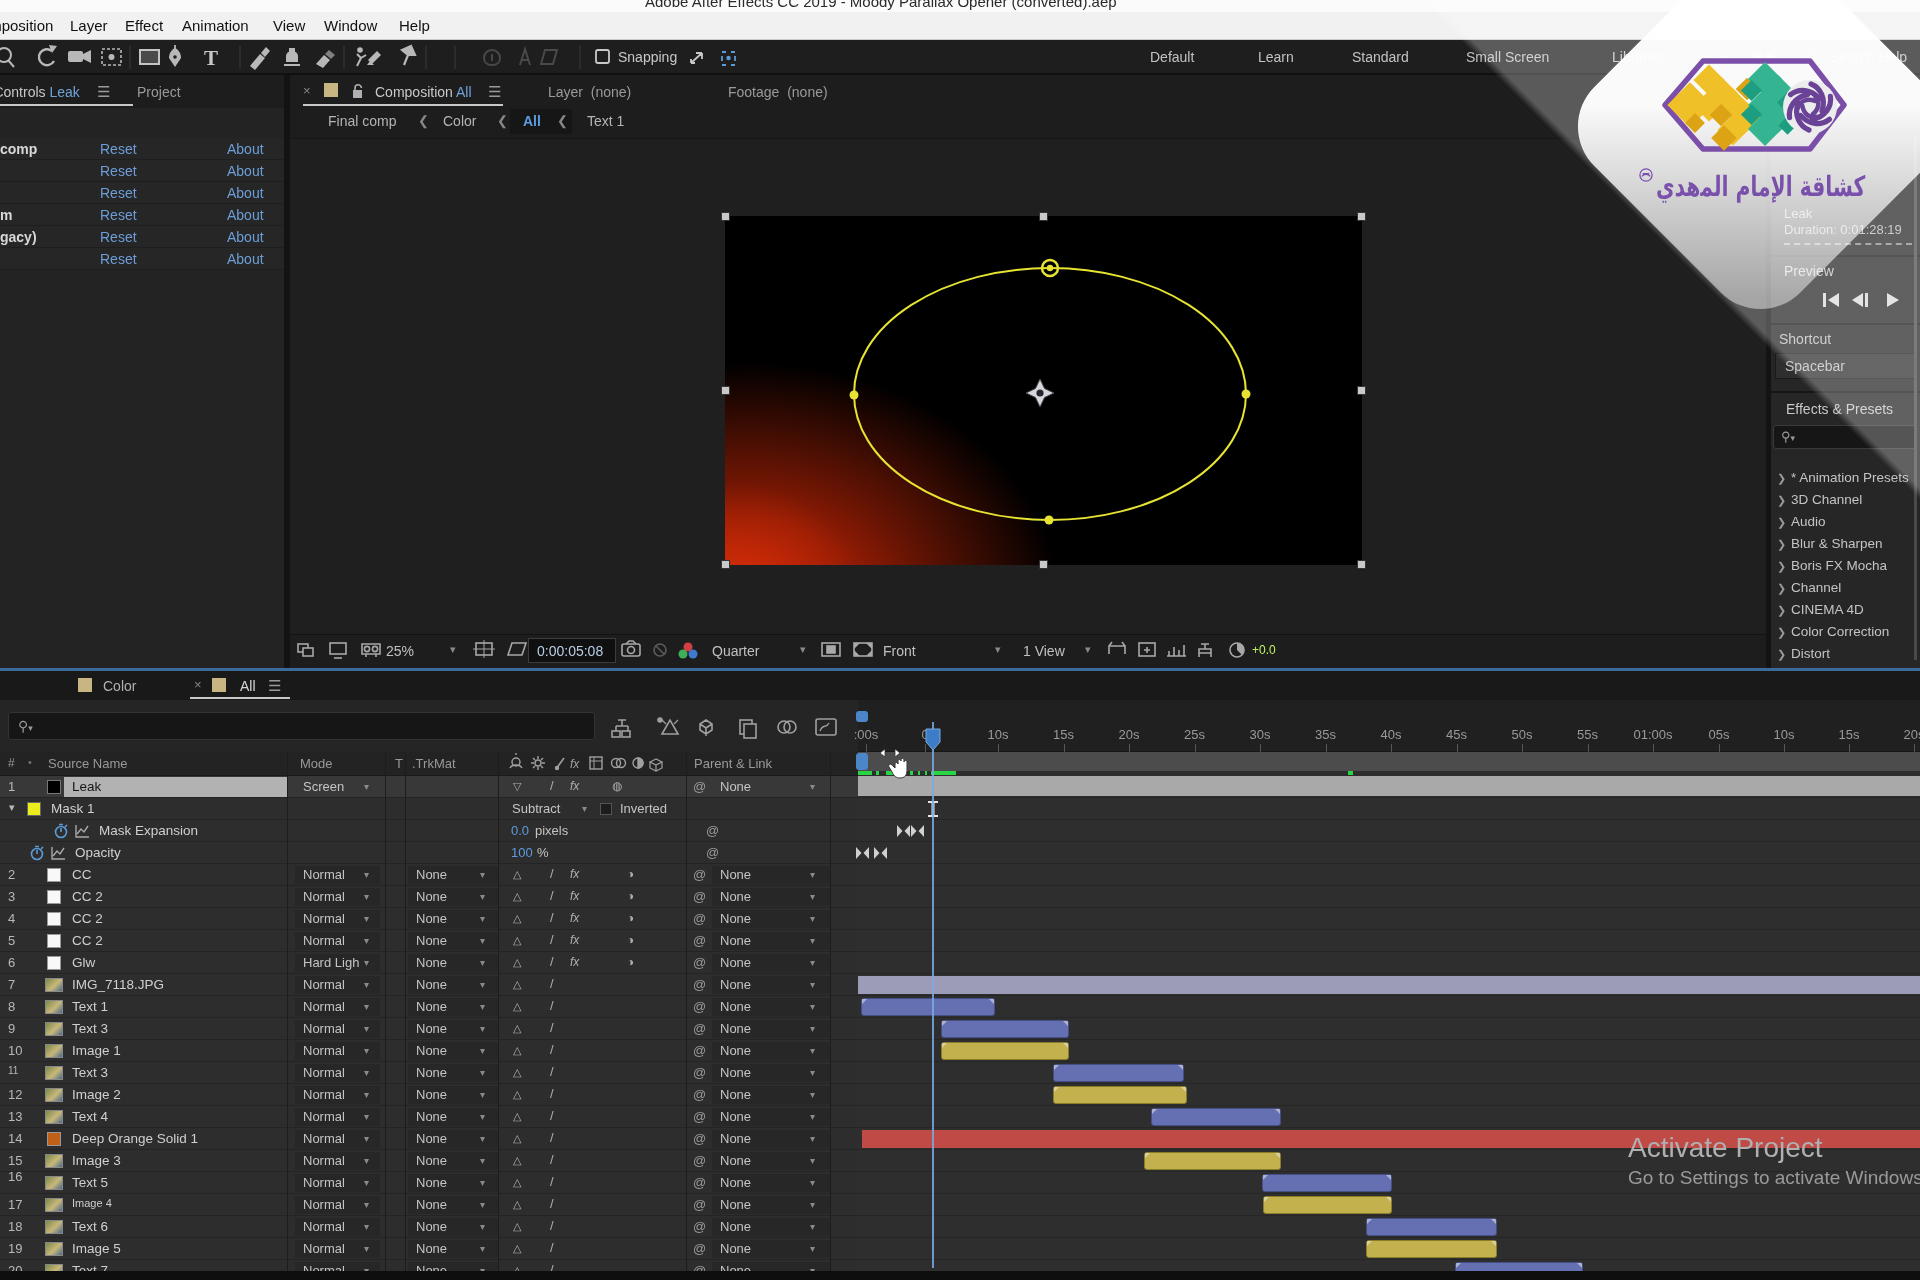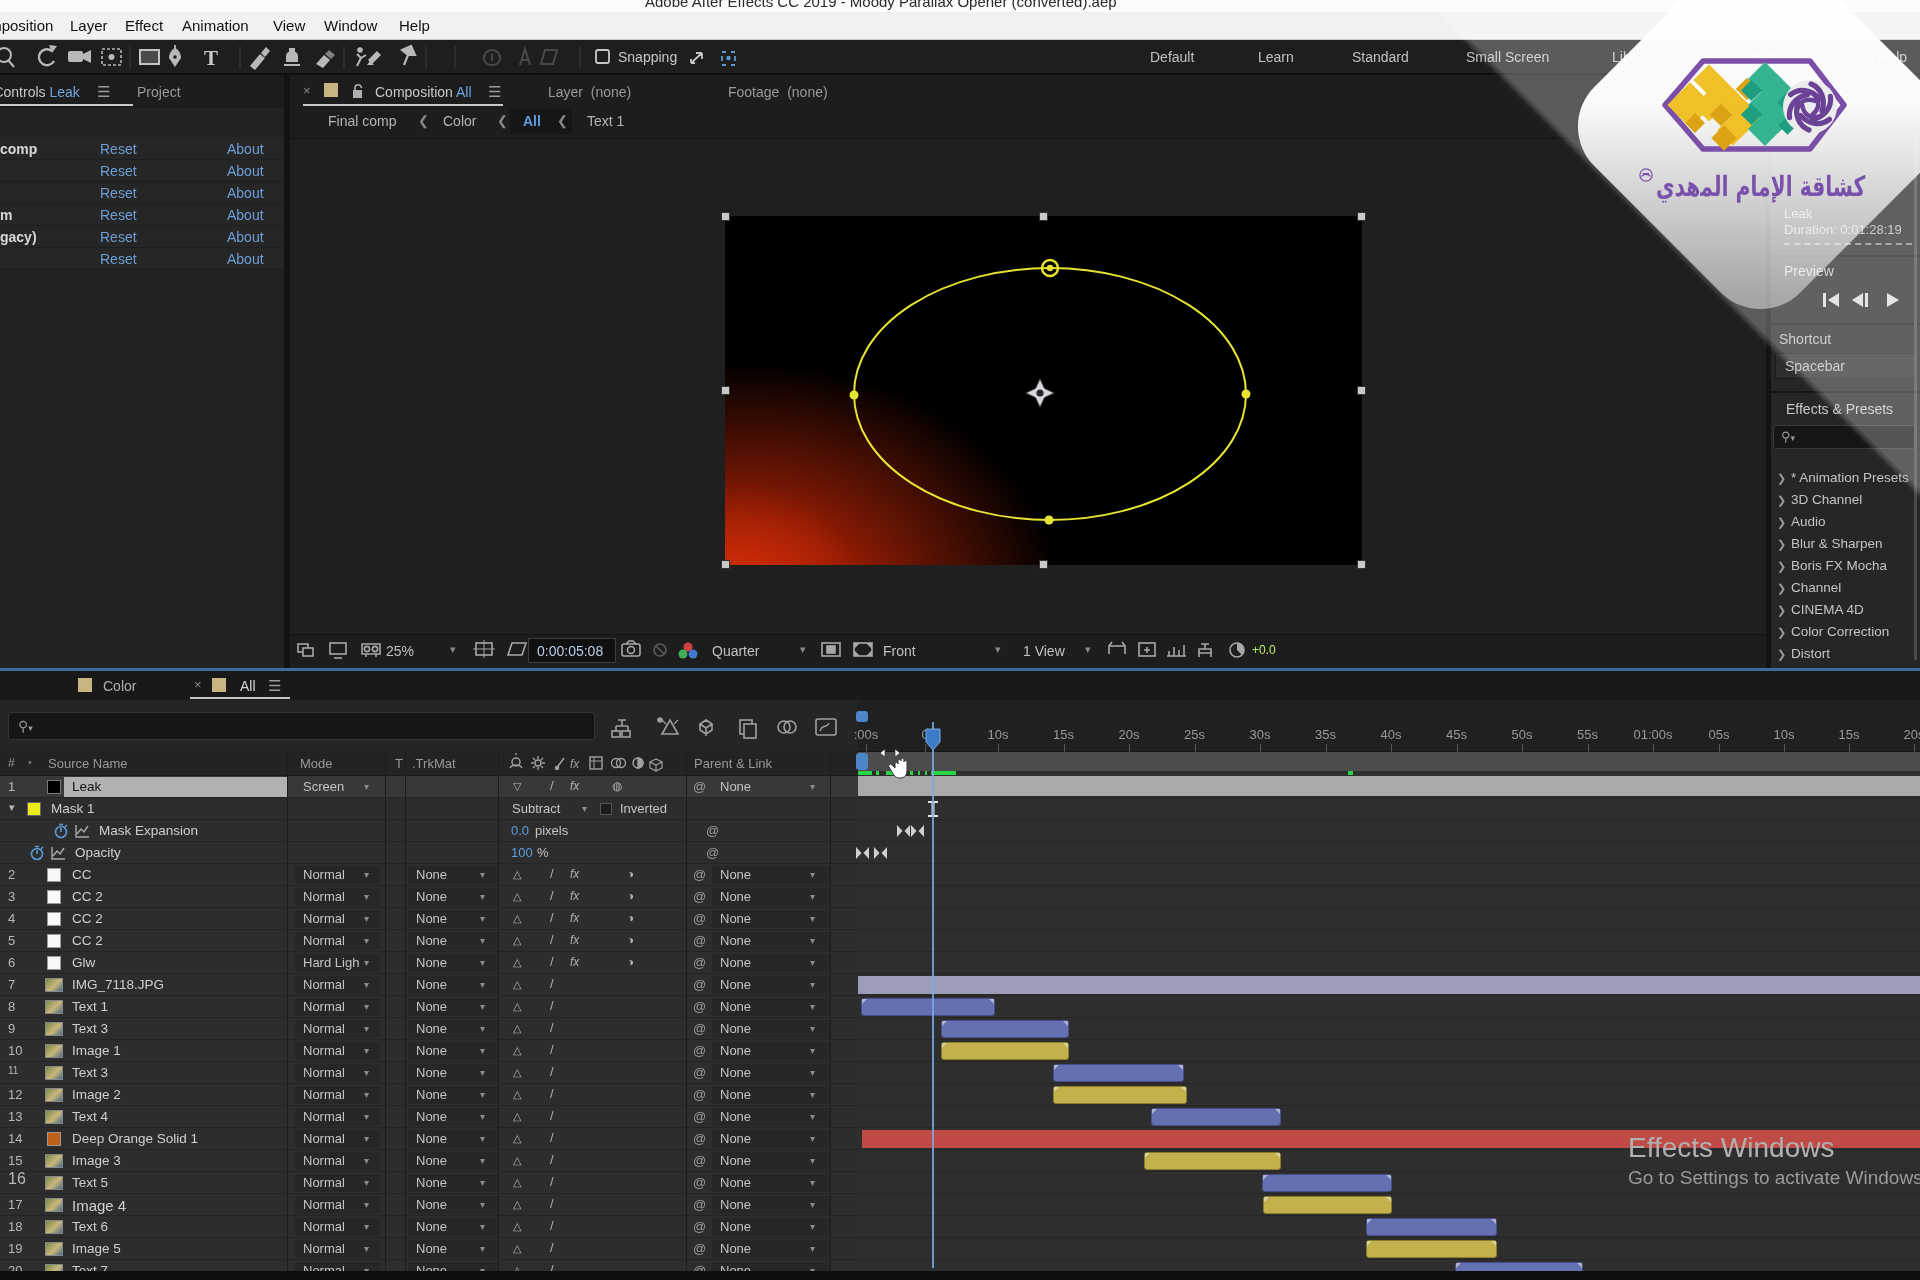--- a/index.html
+++ b/index.html
@@ -572,39 +572,39 @@
 <div class="t" style="left:303px;top:1153px;font-size:13px;color:#c4c4c4;">Normal</div>
 <div class="t" style="left:364px;top:1155px;font-size:10px;color:#8a8a8a;">▾</div>
 <div class="t" style="left:416px;top:1153px;font-size:13px;color:#c4c4c4;">None</div>
 <div class="t" style="left:480px;top:1155px;font-size:10px;color:#8a8a8a;">▾</div>
 <div class="t" style="left:693px;top:1153px;font-size:13px;color:#9a9a9a;">@</div>
 <div class="t" style="left:720px;top:1153px;font-size:13px;color:#c4c4c4;">None</div>
 <div class="t" style="left:810px;top:1155px;font-size:10px;color:#8a8a8a;">▾</div>
 <div class="t" style="left:513px;top:1154px;font-size:11px;color:#b0b0b0;">△</div>
 <div class="t" style="left:550px;top:1152px;font-size:13px;color:#b0b0b0;">/</div>
 <div class="a" style="left:0px;top:1172px;width:858px;height:22px;background:#2d2d2d;border-bottom:1px solid #242424"></div>
-<div class="t" style="left:8px;top:1169px;font-size:16px;color:#b8b8b8;">16</div>
+<div class="t" style="left:8px;top:1169px;font-size:13px;color:#b8b8b8;">16</div>
 <div class="a" style="left:45px;top:1176px;width:18px;height:14px;background:linear-gradient(135deg,#7a8a4a 0%,#c8b87a 55%,#4a6a8a 100%);border:1px solid #888"></div>
 <div class="t" style="left:72px;top:1175px;font-size:13.5px;color:#cfcfcf;">Text 5</div>
 <div class="a" style="left:295px;top:1174px;width:85px;height:18px;background:#272727"></div>
 <div class="a" style="left:408px;top:1174px;width:90px;height:18px;background:#272727"></div>
 <div class="a" style="left:712px;top:1174px;width:118px;height:18px;background:#272727"></div>
 <div class="t" style="left:303px;top:1175px;font-size:13px;color:#c4c4c4;">Normal</div>
 <div class="t" style="left:364px;top:1177px;font-size:10px;color:#8a8a8a;">▾</div>
 <div class="t" style="left:416px;top:1175px;font-size:13px;color:#c4c4c4;">None</div>
 <div class="t" style="left:480px;top:1177px;font-size:10px;color:#8a8a8a;">▾</div>
 <div class="t" style="left:693px;top:1175px;font-size:13px;color:#9a9a9a;">@</div>
 <div class="t" style="left:720px;top:1175px;font-size:13px;color:#c4c4c4;">None</div>
 <div class="t" style="left:810px;top:1177px;font-size:10px;color:#8a8a8a;">▾</div>
 <div class="t" style="left:513px;top:1176px;font-size:11px;color:#b0b0b0;">△</div>
 <div class="t" style="left:550px;top:1174px;font-size:13px;color:#b0b0b0;">/</div>
 <div class="a" style="left:0px;top:1194px;width:858px;height:22px;background:#2d2d2d;border-bottom:1px solid #242424"></div>
 <div class="t" style="left:8px;top:1197px;font-size:13px;color:#b8b8b8;">17</div>
 <div class="a" style="left:45px;top:1198px;width:18px;height:14px;background:linear-gradient(135deg,#7a8a4a 0%,#c8b87a 55%,#4a6a8a 100%);border:1px solid #888"></div>
-<div class="t" style="left:72px;top:1197px;font-size:15px;color:#cfcfcf;">Image 4</div>
+<div class="t" style="left:72px;top:1197px;font-size:11px;color:#cfcfcf;">Image 4</div>
 <div class="a" style="left:295px;top:1196px;width:85px;height:18px;background:#272727"></div>
 <div class="a" style="left:408px;top:1196px;width:90px;height:18px;background:#272727"></div>
 <div class="a" style="left:712px;top:1196px;width:118px;height:18px;background:#272727"></div>
 <div class="t" style="left:303px;top:1197px;font-size:13px;color:#c4c4c4;">Normal</div>
 <div class="t" style="left:364px;top:1199px;font-size:10px;color:#8a8a8a;">▾</div>
 <div class="t" style="left:416px;top:1197px;font-size:13px;color:#c4c4c4;">None</div>
 <div class="t" style="left:480px;top:1199px;font-size:10px;color:#8a8a8a;">▾</div>
 <div class="t" style="left:693px;top:1197px;font-size:13px;color:#9a9a9a;">@</div>
 <div class="t" style="left:720px;top:1197px;font-size:13px;color:#c4c4c4;">None</div>
 <div class="t" style="left:810px;top:1199px;font-size:10px;color:#8a8a8a;">▾</div>
@@ -801,21 +801,21 @@
     <div class="a" style="right:0;top:0;width:0;height:0;border-right:5px solid rgba(235,235,235,.55);border-bottom:5px solid transparent"></div>
   </div>
 <div class="a" style="left:932px;top:722px;width:2px;height:546px;background:rgba(120,170,230,0.85)"></div>
 <svg style="left:924px;top:728px" width="18" height="24" viewBox="0 0 18 24">
     <path d="M2 1 h14 v13 l-7 8 -7 -8 z" fill="#3d7dc8" stroke="#79a9dc" stroke-width="1"></path>
   </svg>
 <svg style="left:880px;top:744px" width="46" height="42" viewBox="0 0 46 42">
 <path d="M5 5 l-5 4 5 4 z M15 5 l5 4 -5 4 z" fill="#fff" stroke="#333" stroke-width="0.8"></path>
 <path d="M15 20 c0 -2 3 -2 3 0 v-3 c0 -2 3 -2 3 0 v-1 c0 -2 3 -2 3 0 v2 c0 -2 3 -2 3 0 v8 c0 5 -2 8 -7 8 -4 0 -6 -2 -8 -6 l-3 -5 c-1 -2 1 -4 3 -2 l3 3 z" fill="#fff" stroke="#333" stroke-width="1"></path>
 </svg>
-<div class="t" style="left:1628px;top:1130px;font-size:28px;color:#b0b0b0;">Effects Windows</div>
+<div class="t" style="left:1628px;top:1130px;font-size:28px;color:#b0b0b0;">Activate Project</div>
 <div class="t" style="left:1628px;top:1166px;font-size:19px;color:#9a9a9a;">Go to Settings to activate Windows.</div>
 <div class="a" style="left:0px;top:1271px;width:1920px;height:9px;background:#0e0e0e"></div>
 <div class="a" style="left:1360px;top:0px;width:560px;height:560px;background:linear-gradient(to bottom left,rgba(255,255,255,0.27) 43.6%,rgba(255,255,255,0.0) 44.6%)"></div>
 <div class="a" style="left:1614.5px;top:-19.5px;width:291px;height:291px;background:linear-gradient(to bottom right,rgba(255,255,255,0.97) 45%,rgba(255,255,255,0.45) 92%);border-radius:56px;transform:rotate(45deg)"></div>
 <svg style="left:1660px;top:56px" width="190" height="100" viewBox="0 0 190 100">
 <path d="M5 49 L43 5 H150 L184 49 L150 93 H43 Z" fill="none" stroke="#7b4fa8" stroke-width="5.5" stroke-linejoin="round"></path>
 <g fill="#f0c029">
 <rect x="14" y="33" width="32" height="32" transform="rotate(45 30 49)"></rect>
 <rect x="38" y="13" width="22" height="22" transform="rotate(45 49 24)"></rect>
 <rect x="51" y="26" width="22" height="22" transform="rotate(45 62 37)"></rect>

